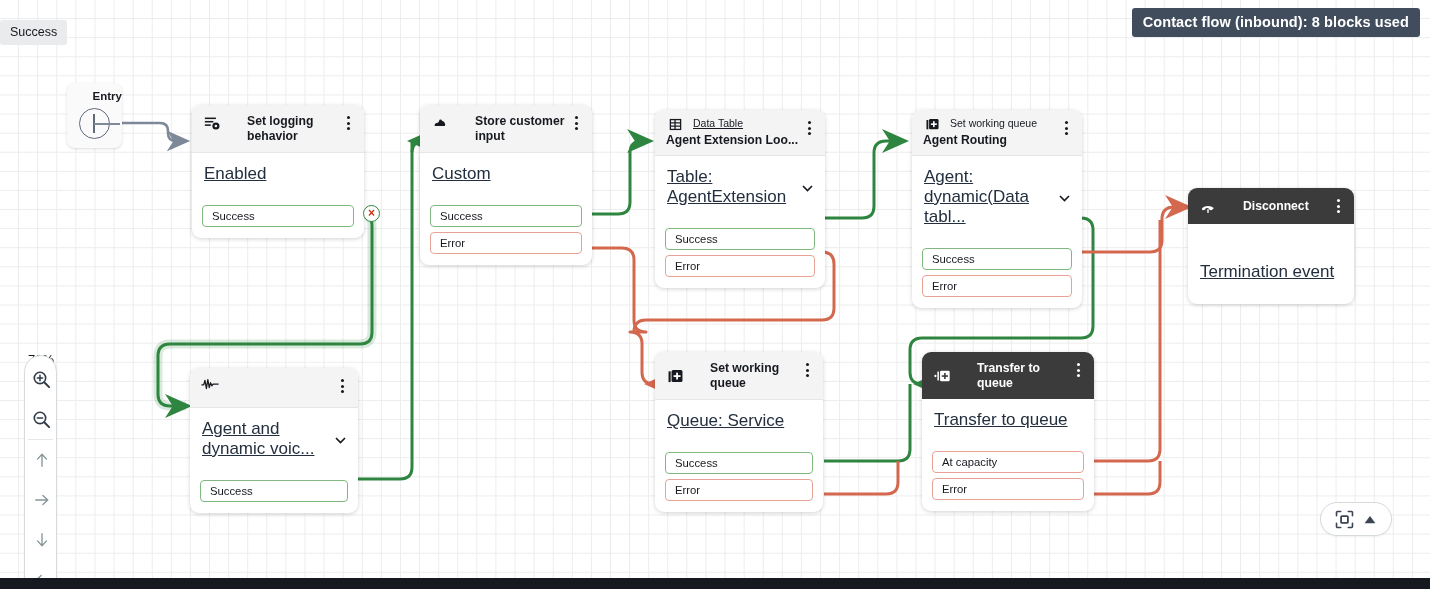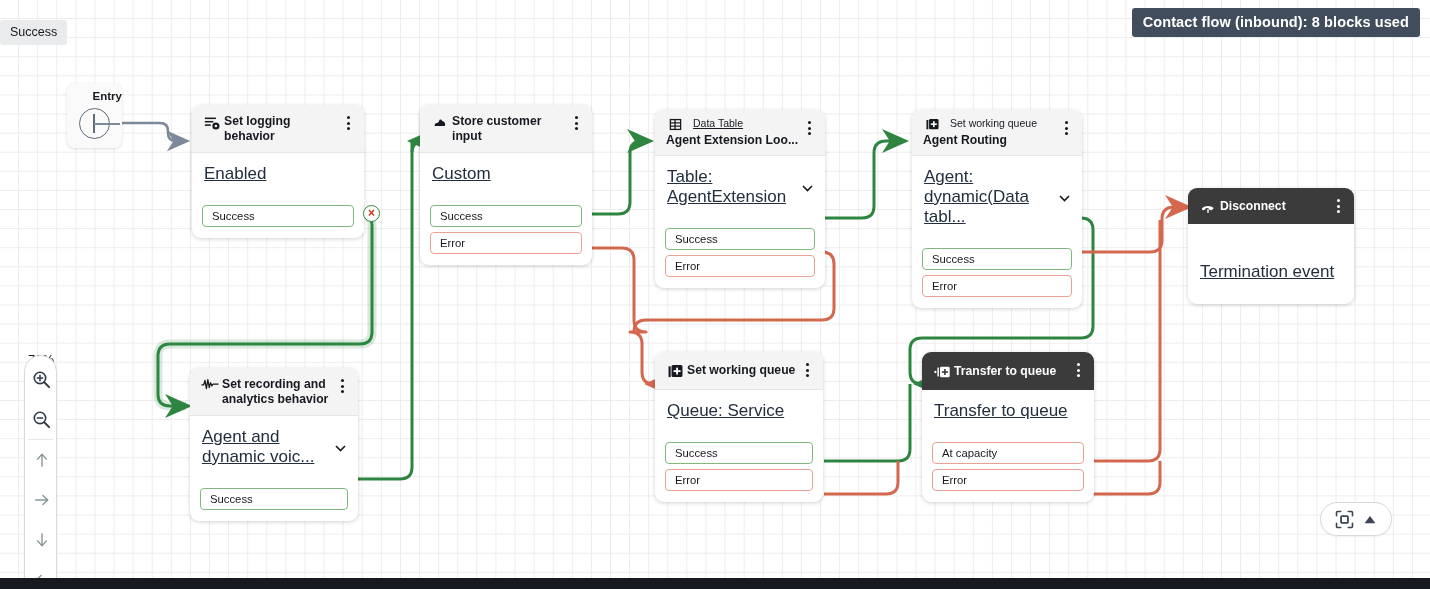--- a/index.html
+++ b/index.html
@@ -160,21 +160,21 @@
   }
   .block.dark .bhead {
     background: #3b3b3b;
     border-bottom: none;
   }
   .bicon {
     width: 18px; min-width: 18px;
     display: flex; align-items: center; justify-content: center;
     margin-top: 1px;
   }
-  .btitles { margin-left: 3px; flex: 1; padding-right: 16px; }
+  .btitles { margin-left: 26px; flex: 1; padding-right: 16px; }
   .bsub {
     font-size: 10.5px;
     color: #16191f;
     line-height: 13px;
     margin-bottom: 1px;
   }
   .btitle {
     font-size: 12.2px;
     font-weight: 700;
     color: #16191f;
@@ -449,23 +449,20 @@
     </div>
   </div>
 
   <div class="block" style="left:190px; top:368px; width:168px;">
     <div class="bhead">
       <div class="bicon">
         <svg width="18" height="13" viewBox="0 0 20 13">
           <path d="M0.5 7 L3 7 L4.4 2 L6 11 L7.6 1 L9.2 10 L10.6 4.5 L12 8 L13.4 6 L19.5 6" fill="none" stroke="#16191f" stroke-width="1.4" stroke-linejoin="round"></path>
         </svg>
       </div>
-      <div class="btitles">
-        <div class="btitle">Set recording and analytics behavior</div>
-      </div>
       <div class="dots">
           <i></i>
           <i></i>
           <i></i>
         </div>
     </div>
     <div class="bbody">
       <div class="bline">
         <span>Agent and dynamic voic...</span>
         <span class="chev">

